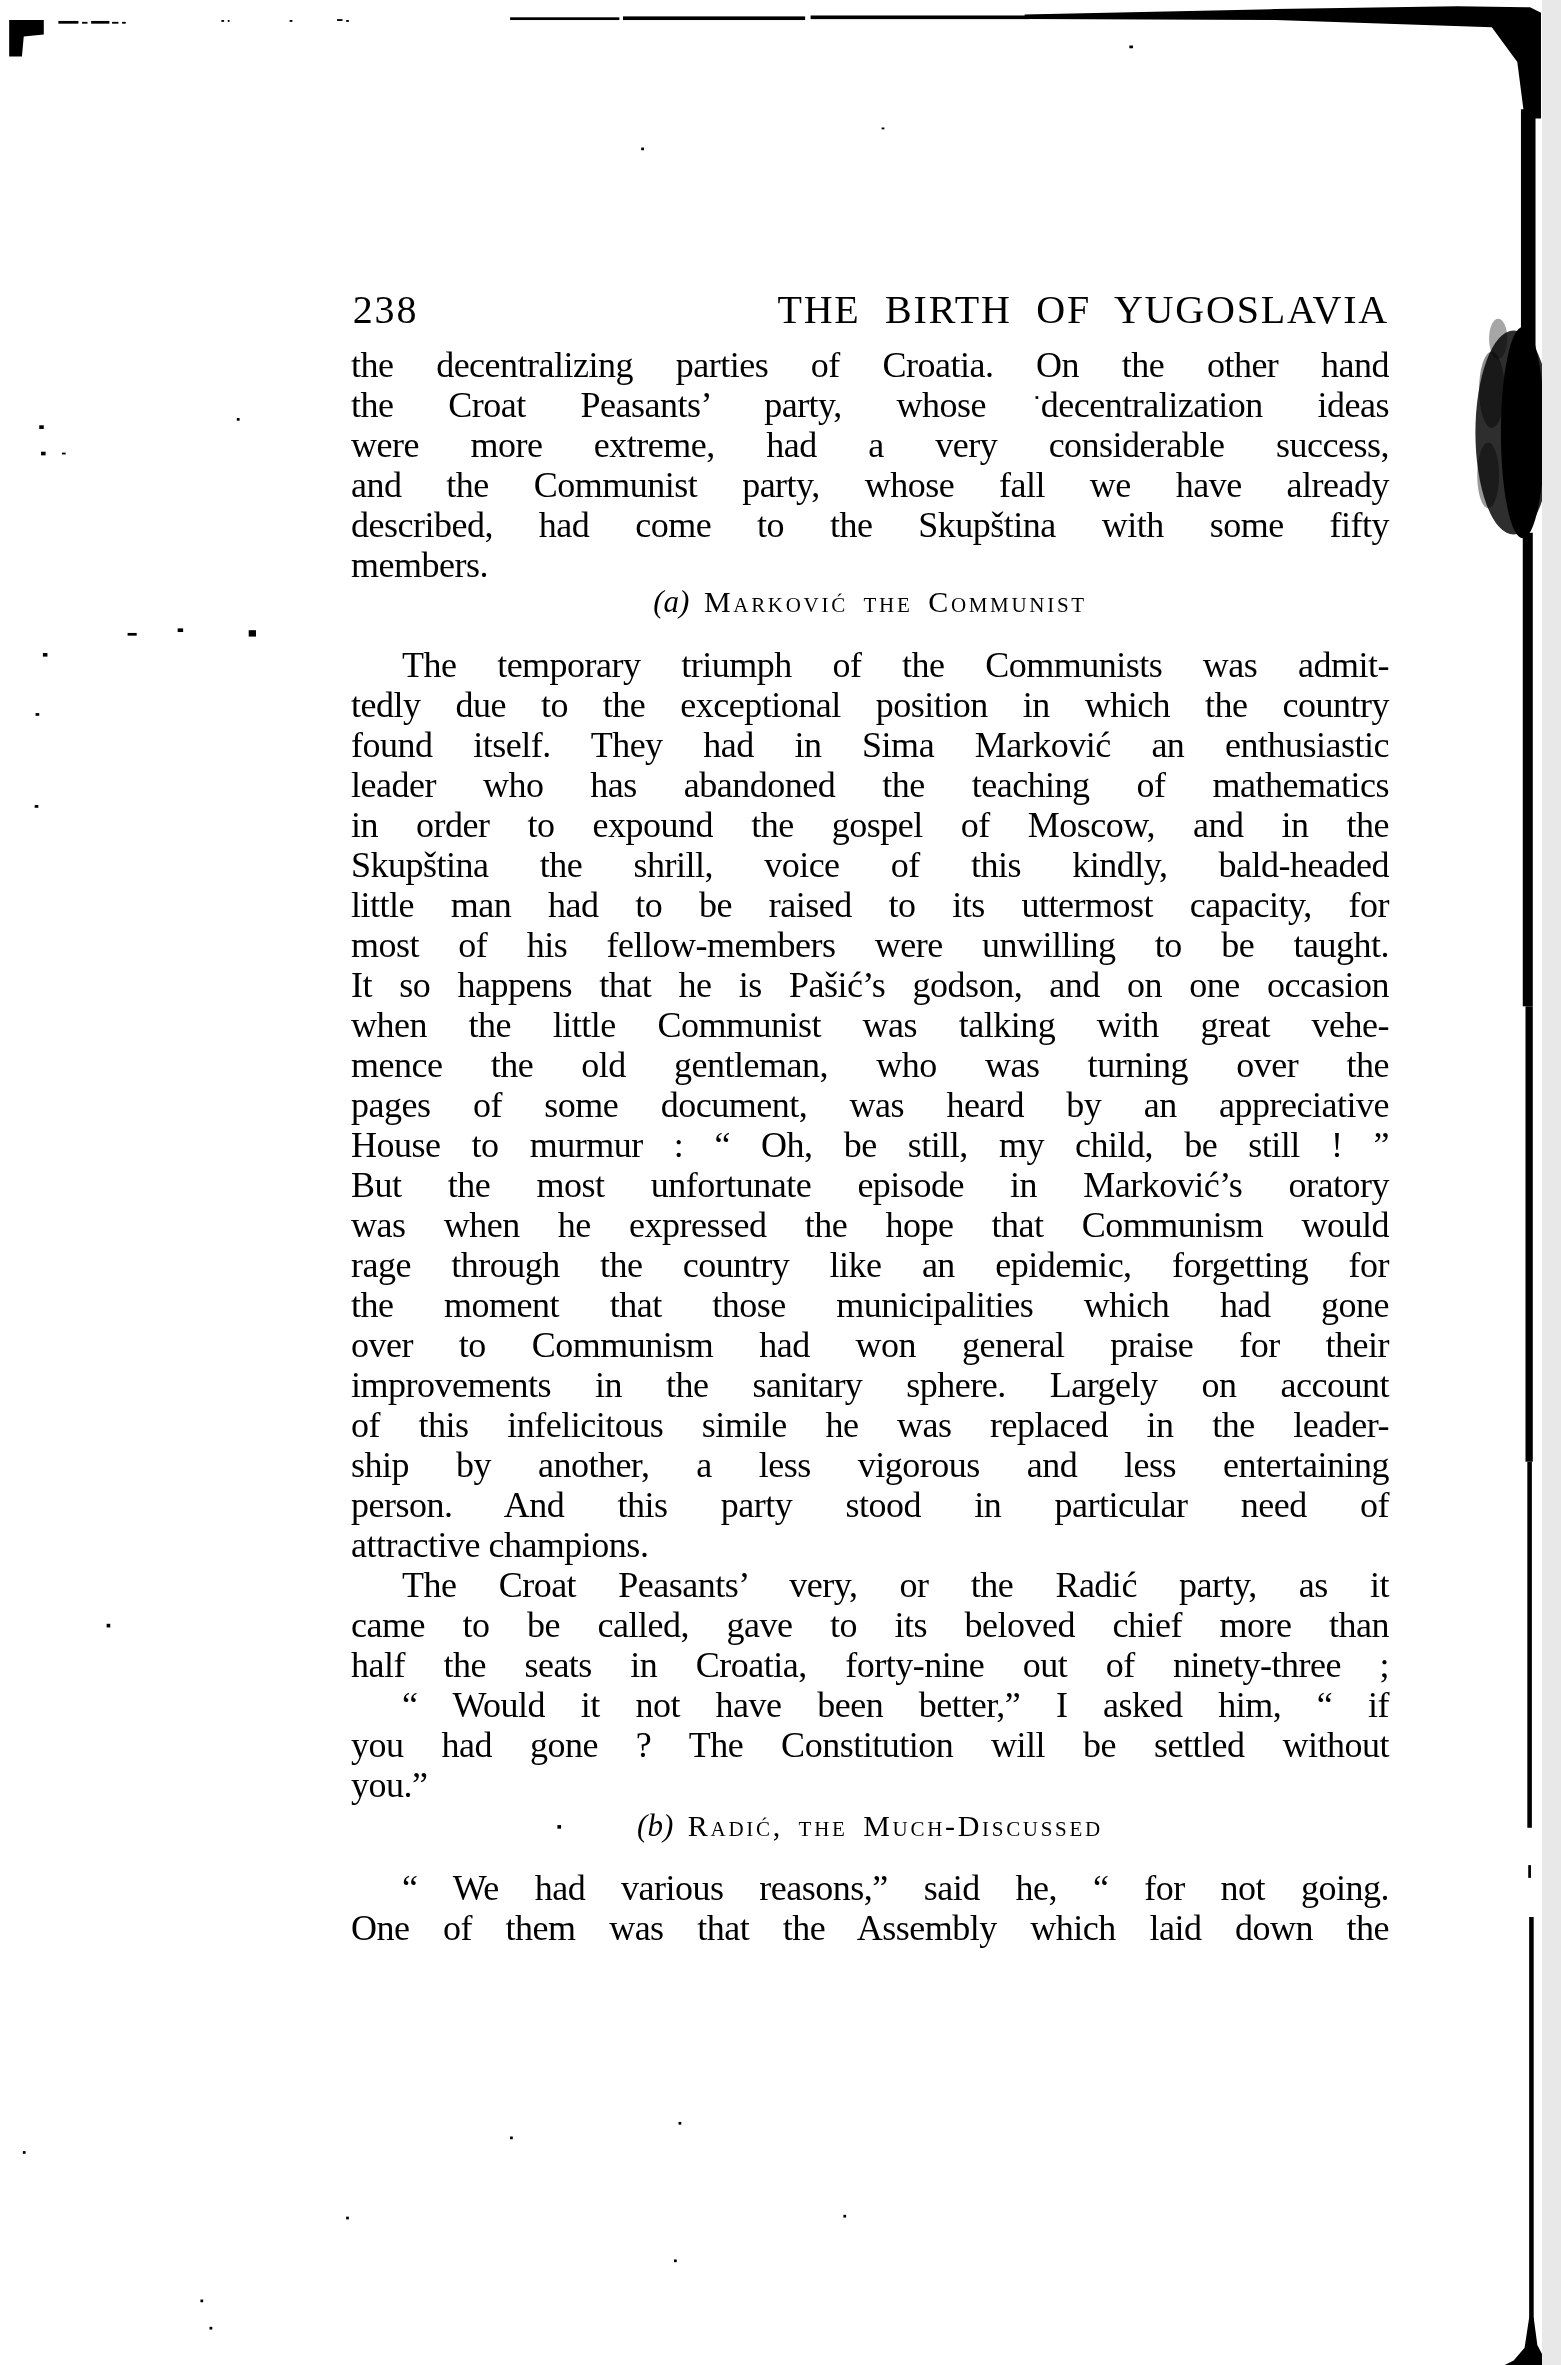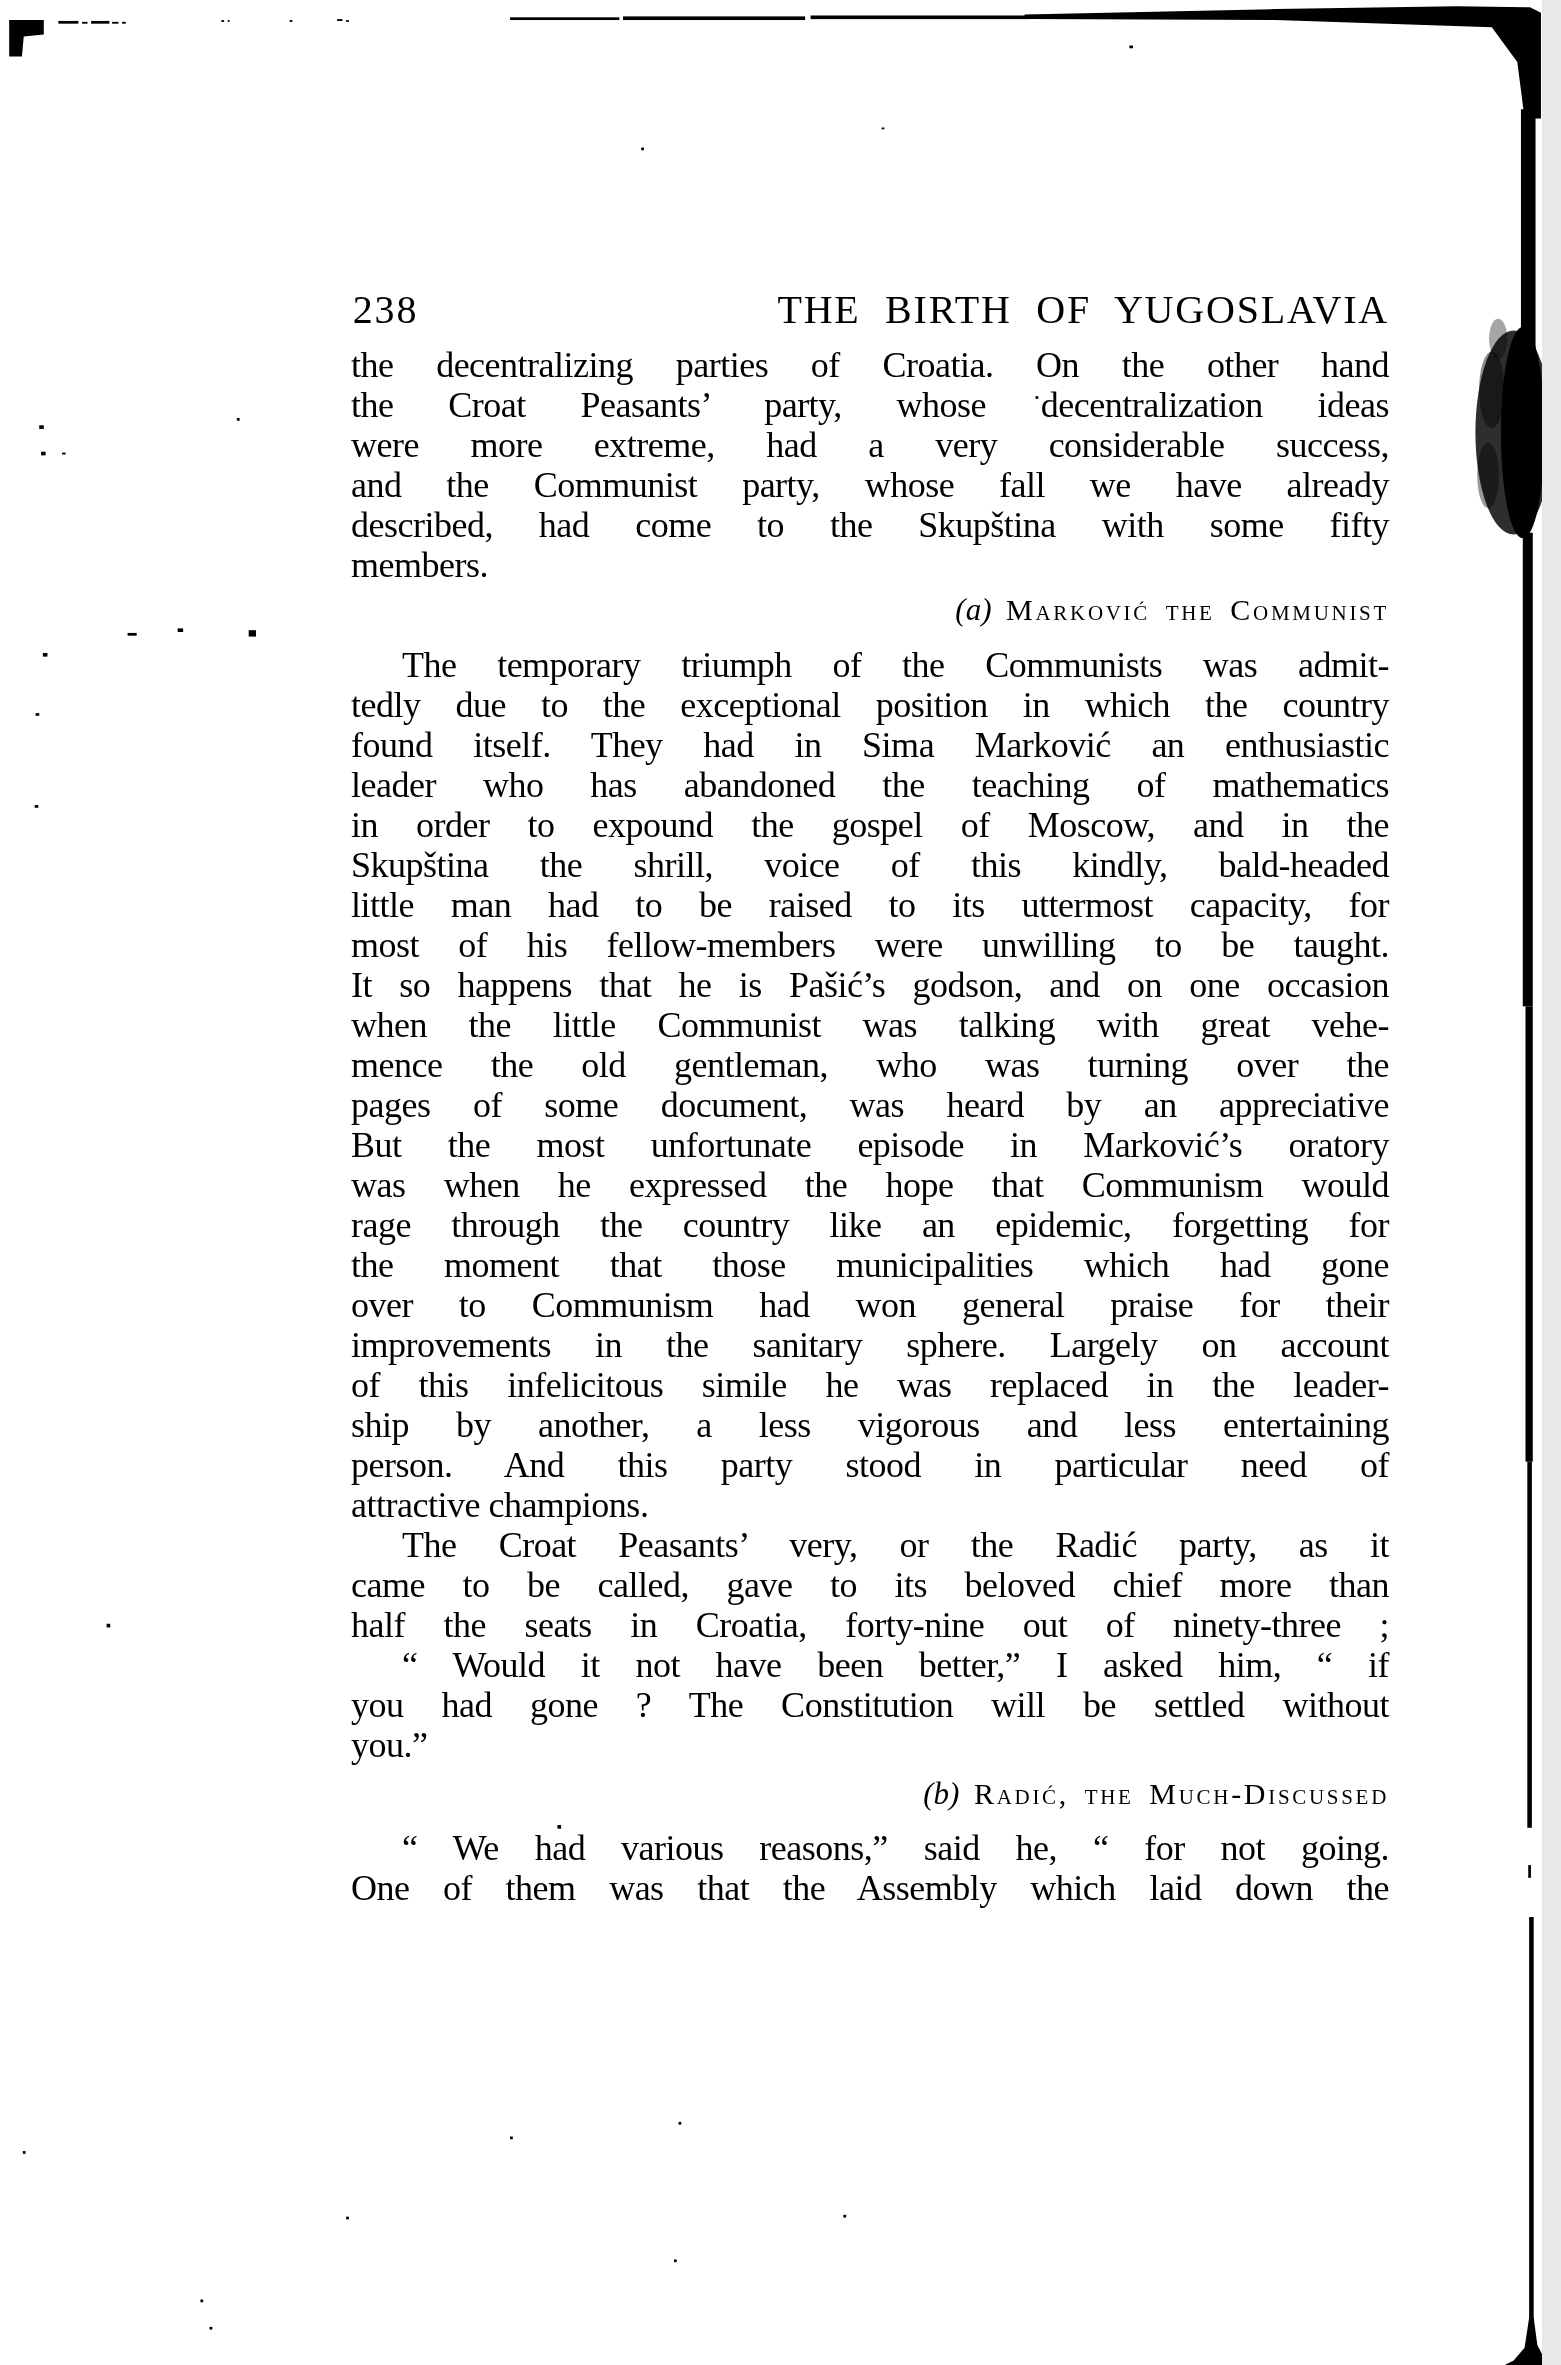--- a/index.html
+++ b/index.html
@@ -23,21 +23,21 @@
   .p2,.p5{margin-top:14.6px;}
   .p3,.p4{margin-top:0;}
   .bline{
     font-size:36px;line-height:40px;letter-spacing:-0.5px;
     text-align:justify;text-align-last:justify;
     white-space:nowrap;
   }
   .bline.lastline{text-align-last:left;}
   .bline.indent{text-indent:51px;}
   .sechead{
-    text-align:right;line-height:40px;height:40px;
+    text-align:center;line-height:24px;height:40px;
     margin-top:5.5px;
   }
   .sechead.hb{margin-top:9px;}
   .sechead .pfx{font-style:italic;font-size:31px;margin-right:14.6px;letter-spacing:0;}
   .sechead .sct{font-variant:small-caps;font-size:30px;letter-spacing:2.7px;word-spacing:5.5px;}
 </style>
 </head>
 <body>
 
 <div class="page">
@@ -135,20 +135,21 @@
         <div class="bline">found itself.  They had in Sima Marković an enthusiastic</div>
         <div class="bline">leader who has abandoned the teaching of mathematics</div>
         <div class="bline">in order to expound the gospel of Moscow, and in the</div>
         <div class="bline">Skupština the shrill, voice of this kindly, bald-headed</div>
         <div class="bline">little man had to be raised to its uttermost capacity, for</div>
         <div class="bline">most of his fellow-members were unwilling to be taught.</div>
         <div class="bline">It so happens that he is Pašić’s godson, and on one occasion</div>
         <div class="bline">when the little Communist was talking with great vehe-</div>
         <div class="bline">mence the old gentleman, who was turning over the</div>
         <div class="bline">pages of some document, was heard by an appreciative</div>
+        <div class="bline">House to murmur :  “ Oh, be still, my child, be still ! ”</div>
         <div class="bline">But the most unfortunate episode in Marković’s oratory</div>
         <div class="bline">was when he expressed the hope that Communism would</div>
         <div class="bline">rage through the country like an epidemic, forgetting for</div>
         <div class="bline">the moment that those municipalities which had gone</div>
         <div class="bline">over to Communism had won general praise for their</div>
         <div class="bline">improvements in the sanitary sphere.  Largely on account</div>
         <div class="bline">of this infelicitous simile he was replaced in the leader-</div>
         <div class="bline">ship by another, a less vigorous and less entertaining</div>
         <div class="bline">person.  And this party stood in particular need of</div>
         <div class="bline lastline">attractive champions.</div>

